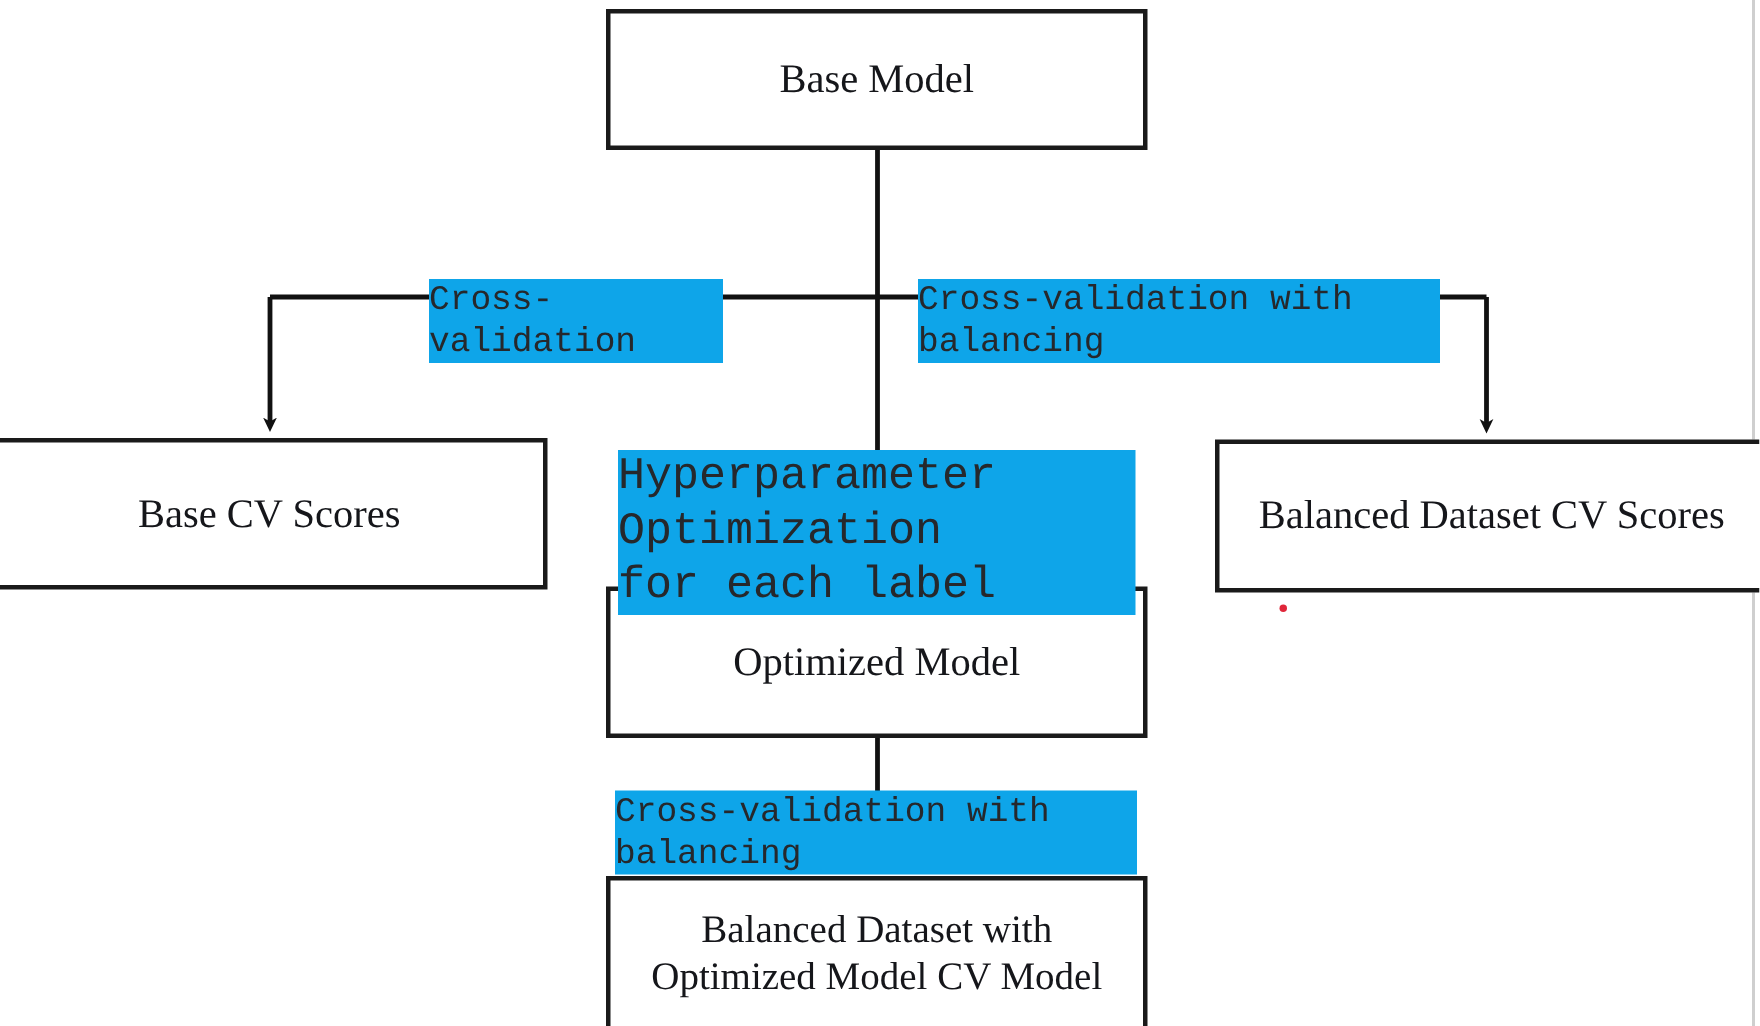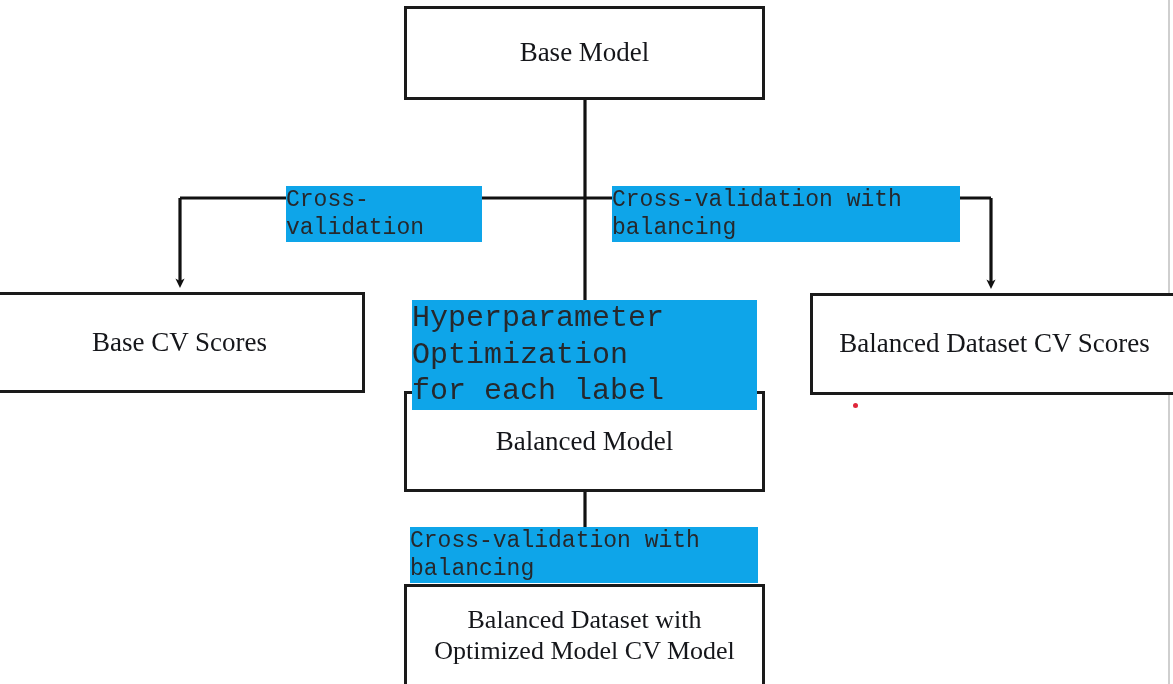--- a/index.html
+++ b/index.html
@@ -114,21 +114,21 @@
 
   <div class="node-box" id="node-base-cv">
     <span class="node-label">Base CV Scores</span>
   </div>
 
   <div class="node-box" id="node-balanced-cv">
     <span class="node-label">Balanced Dataset CV Scores</span>
   </div>
 
   <div class="node-box" id="node-optimized-model">
-    <span class="node-label">Balanced Model</span>
+    <span class="node-label">Optimized Model</span>
   </div>
 
   <div class="node-box" id="node-balanced-opt-cv">
     <span class="node-label">Balanced Dataset with
 Optimized Model CV Model</span>
   </div>
 
   <div class="edge-label" id="label-cross-validation">Cross-validation</div>
 
   <div class="edge-label" id="label-cv-balancing-right">Cross-validation with balancing</div>

